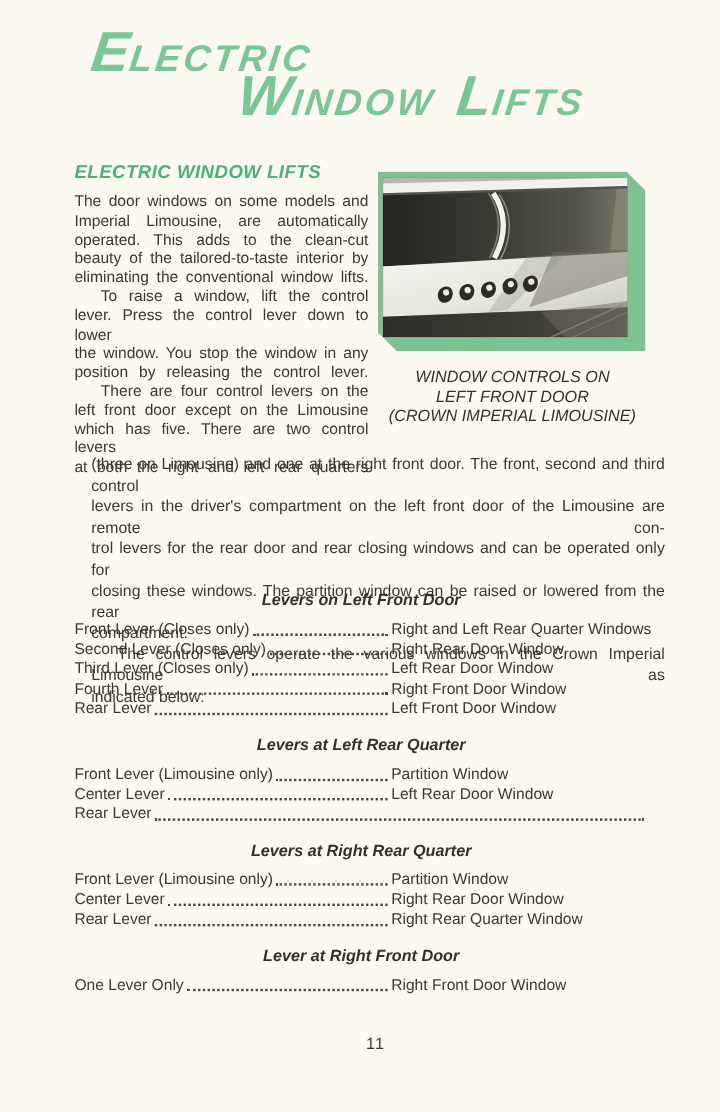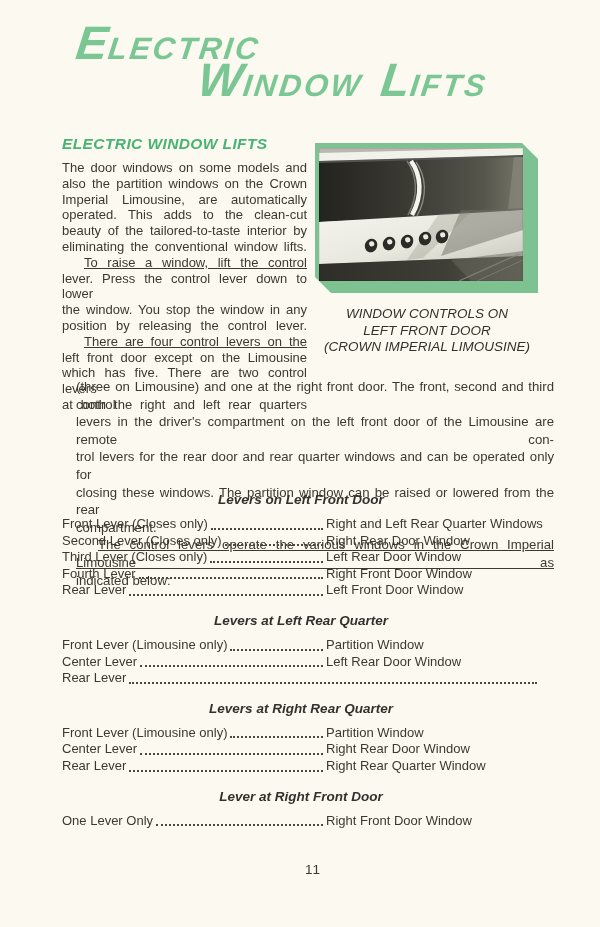--- a/index.html
+++ b/index.html
@@ -19,21 +19,21 @@
   
   .section-heading{position:absolute;left:62px;top:135px;
     font-size:15.5px;font-weight:700;font-style:italic;color:#48b374;
     letter-spacing:.4px;white-space:nowrap;text-align:right;}
   
   .col-text{position:absolute;left:62px;top:160px;width:245px;font-size:13px;}
   .col-text .line{line-height:15.8px;text-align:justify;text-align-last:justify;}
   .wide-text{position:absolute;left:76px;top:378px;width:478px;font-size:13.2px;}
   .wide-text .line{line-height:17.6px;text-align:justify;text-align-last:justify;}
   .wide-text .line.last{text-align-last:left;}
-  .para.indent .line:first-child{text-indent:22px;text-decoration:underline;}
+  .para.indent .line:first-child{text-indent:22px;}
   
   .figure-frame{position:absolute;left:315px;top:143px;width:223px;height:150px;
     background:#7dc290;
     clip-path:polygon(0 0,207px 0,223px 16px,223px 150px,16px 150px,0 134px);}
   .photo{position:absolute;left:4px;top:5px;width:204px;height:133px;display:block;}
   .caption{position:absolute;left:296px;top:306px;width:262px;text-align:center;
     font-weight:400;font-style:italic;font-size:13.5px;line-height:16.6px;color:#32312b;}
   
   .lists{position:absolute;left:62px;top:491px;width:478px;}
   .lever-list{margin-bottom:13px;}
@@ -56,21 +56,20 @@
   <div class="title">
     <div class="t-line t-line1"><span class="word"><span class="initial">E</span><span>LECTRIC</span></span></div>
     <div class="t-line t-line2"><span class="word"><span class="initial">W</span><span>INDOW</span></span><span class="word"><span class="initial">L</span><span>IFTS</span></span></div>
   </div>
 
   <div class="section-heading">ELECTRIC WINDOW LIFTS</div>
 
   <div class="col-text">
       <div class="para">
         <div class="line">The door windows on some models and</div>
-        <div class="line">also the partition windows on the Crown</div>
         <div class="line">Imperial Limousine, are automatically</div>
         <div class="line">operated. This adds to the clean-cut</div>
         <div class="line">beauty of the tailored-to-taste interior by</div>
         <div class="line">eliminating the conventional window lifts.</div>
       </div>
       <div class="para indent">
         <div class="line">To raise a window, lift the control</div>
         <div class="line">lever. Press the control lever down to lower</div>
         <div class="line">the window. You stop the window in any</div>
         <div class="line">position by releasing the control lever.</div>
@@ -153,21 +152,21 @@
   <div class="caption">
       <div>WINDOW CONTROLS ON</div>
       <div>LEFT FRONT DOOR</div>
       <div>(CROWN IMPERIAL LIMOUSINE)</div>
     </div>
 
   <div class="wide-text">
       <div class="para">
         <div class="line">(three on Limousine) and one at the right front door. The front, second and third control</div>
         <div class="line">levers in the driver's compartment on the left front door of the Limousine are remote con-</div>
-        <div class="line">trol levers for the rear door and rear quarter windows and can be operated only for</div>
+        <div class="line">trol levers for the rear door and rear closing windows and can be operated only for</div>
         <div class="line">closing these windows. The partition window can be raised or lowered from the rear</div>
         <div class="line last">compartment.</div>
       </div>
       <div class="para indent">
         <div class="line">The control levers operate the various windows in the Crown Imperial Limousine as</div>
         <div class="line last">indicated below:</div>
       </div>
     </div>
 
   <div class="lists">

